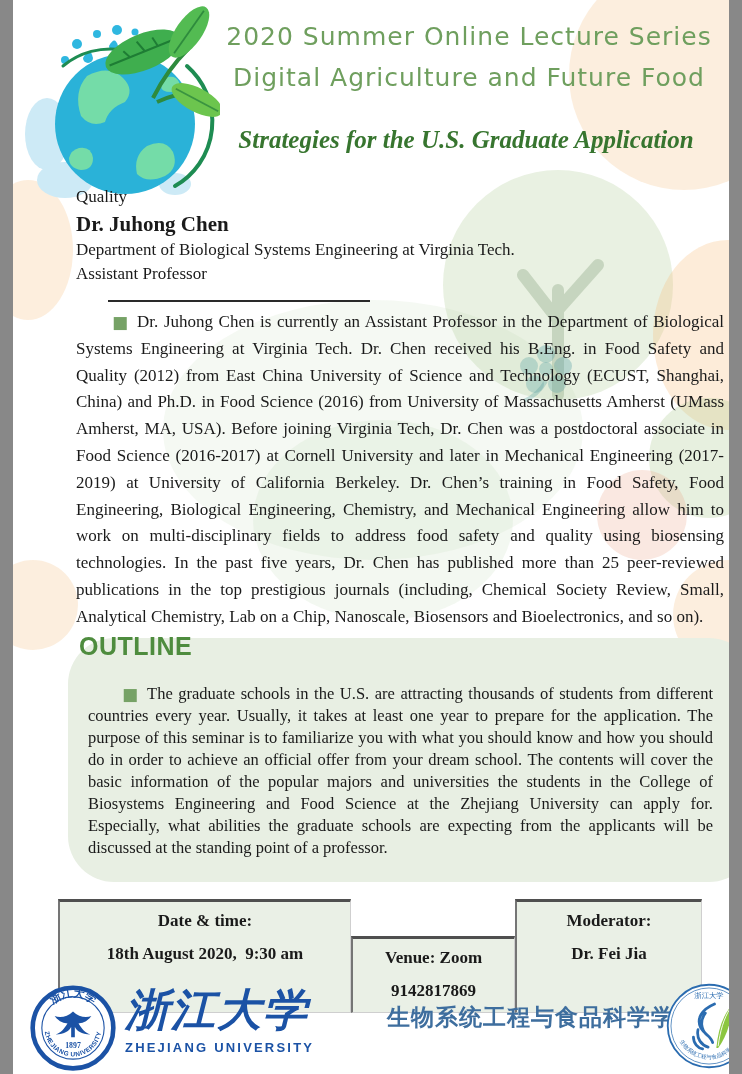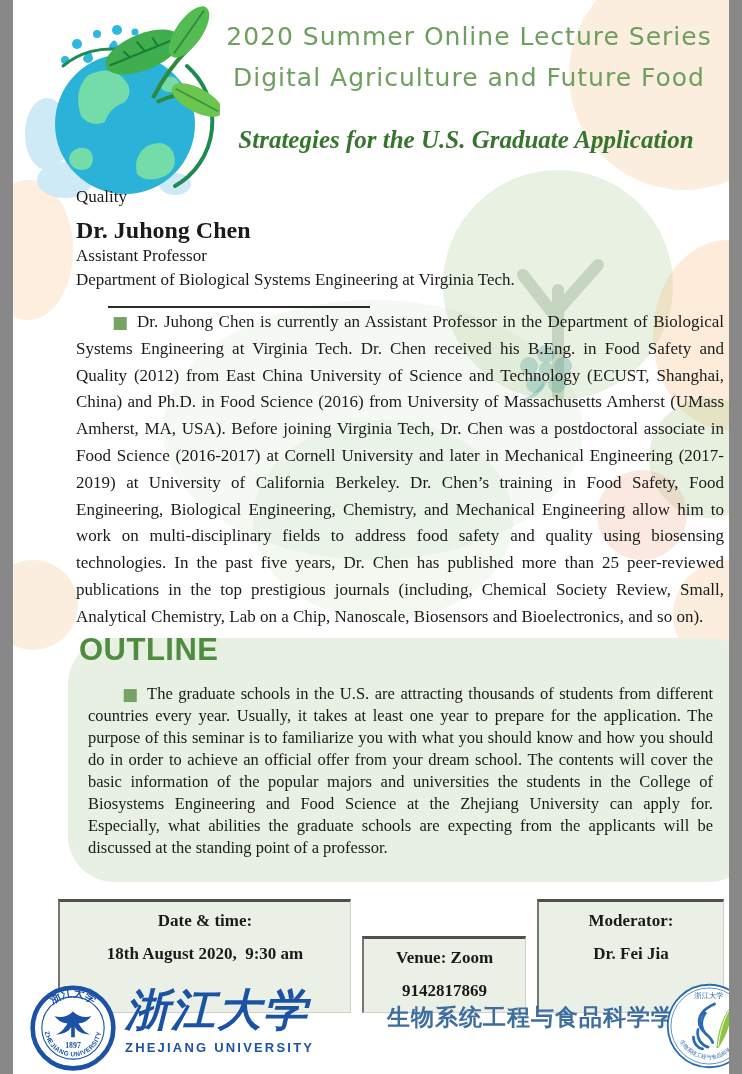--- a/index.html
+++ b/index.html
@@ -18,49 +18,49 @@
     text-align:center; font-family:"DejaVu Sans", sans-serif;
     color:#6f9f5e; font-size:25px; line-height:41px; letter-spacing:1px;
   }
   .lecture-title{
     position:absolute; left:172px; top:126px; width:562px; z-index:2;
     text-align:center; font-weight:bold; font-style:italic;
     font-size:25px; color:#37752f; font-family:"Liberation Serif", serif;
   }
   
   .speaker{position:absolute; left:63px; top:185px; z-index:2; font-size:17px; line-height:24px;}
-  .speaker .name{font-weight:bold; font-size:24px; margin:9px 0 2px 0;}
+  .speaker .name{font-weight:bold; font-size:21px; margin:3px 0 2px 0;}
   .speaker .rule{width:262px; border-top:2px solid #2a2a2a; margin:14px 0 0 32px;}
   
   .bio{
     position:absolute; left:63px; top:308px; width:648px; z-index:2;
     font-size:17px; line-height:26.8px; text-align:justify; text-indent:36px;
   }
   .bullet{
     display:inline-block; color:#76a266; font-size:17px;
     font-family:"DejaVu Sans", sans-serif; text-indent:0; margin-right:9px;
     transform:translateY(1px);
   }
   
   .outline-box{
     position:absolute; left:55px; top:638px; width:687px; height:244px; z-index:1;
     background:#e8efe3; border-radius:46px 46px 46px 46px;
     padding:8px 0 0 0; box-sizing:border-box;
   }
   .outline-heading{
     position:absolute; left:66px; top:632px; z-index:2;
     font-family:"Liberation Sans", sans-serif; font-weight:bold;
-    font-size:31px; color:#4e8c3e; letter-spacing:0.5px;
+    font-size:25px; color:#4e8c3e; letter-spacing:0.5px;
   }
   .outline-text{
     position:absolute; left:75px; top:682px; width:625px; z-index:2;
     font-size:16.5px; line-height:22px; text-align:justify; text-indent:34px;
   }
   
-  .info-bar{position:absolute; left:45px; top:899px; width:655px; z-index:2; display:flex; gap:11px;}
+  .info-bar{position:absolute; left:45px; top:899px; width:655px; z-index:2; display:flex; }
   .info-box{
     background:#eaf0e6; text-align:center; box-sizing:border-box;
     border-top:3px solid #4f4f4f; border-left:2px solid #757575;
     border-right:1px solid #cfcfcf; border-bottom:1px solid #cfcfcf;
     padding:9px 4px 11px 4px;
   }
   .info-box .label, .info-box .value{font-weight:bold; font-size:17px; white-space:pre-wrap;}
   .info-box .value{margin-top:13px;}
   .ib1{flex:0 0 293px;} .ib2{flex:0 0 164px;margin-top:37px;} .ib3{flex:0 0 187px;}
   
@@ -150,22 +150,22 @@
   <div class="series">
     <div>2020 Summer Online Lecture Series</div>
     <div>Digital Agriculture and Future Food</div>
   </div>
 
   <div class="lecture-title">Strategies for the U.S. Graduate Application</div>
 
   <div class="speaker">
     <div>Quality</div>
     <div class="name">Dr. Juhong Chen</div>
+    <div>Department of Biological Systems Engineering at Virginia Tech.</div>
     <div>Assistant Professor</div>
-    <div>Department of Biological Systems Engineering at Virginia Tech.</div>
     <div class="rule"></div>
   </div>
 
   <div class="bio"><span class="bullet">■</span><span>Dr. Juhong Chen is currently an Assistant Professor in the Department of Biological Systems Engineering at Virginia Tech. Dr. Chen received his B.Eng. in Food Safety and Quality (2012) from East China University of Science and Technology (ECUST, Shanghai, China) and Ph.D. in Food Science (2016) from University of Massachusetts Amherst (UMass Amherst, MA, USA). Before joining Virginia Tech, Dr. Chen was a postdoctoral associate in Food Science (2016-2017) at Cornell University and later in Mechanical Engineering (2017-2019) at University of California Berkeley. Dr. Chen’s training in Food Safety, Food Engineering, Biological Engineering, Chemistry, and Mechanical Engineering allow him to work on multi-disciplinary fields to address food safety and quality using biosensing technologies. In the past five years, Dr. Chen has published more than 25 peer-reviewed publications in the top prestigious journals (including, Chemical Society Review, Small, Analytical Chemistry, Lab on a Chip, Nanoscale, Biosensors and Bioelectronics, and so on).</span></div>
 
   <div class="outline-box"></div>
   <div class="outline-heading">OUTLINE</div>
   <div class="outline-text"><span class="bullet">■</span><span>The graduate schools in the U.S. are attracting thousands of students from different countries every year. Usually, it takes at least one year to prepare for the application. The purpose of this seminar is to familiarize you with what you should know and how you should do in order to achieve an official offer from your dream school. The contents will cover the basic information of the popular majors and universities the students in the College of Biosystems Engineering and Food Science at the Zhejiang University can apply for. Especially, what abilities the graduate schools are expecting from the applicants will be discussed at the standing point of a professor.</span></div>
 
   <div class="info-bar">

